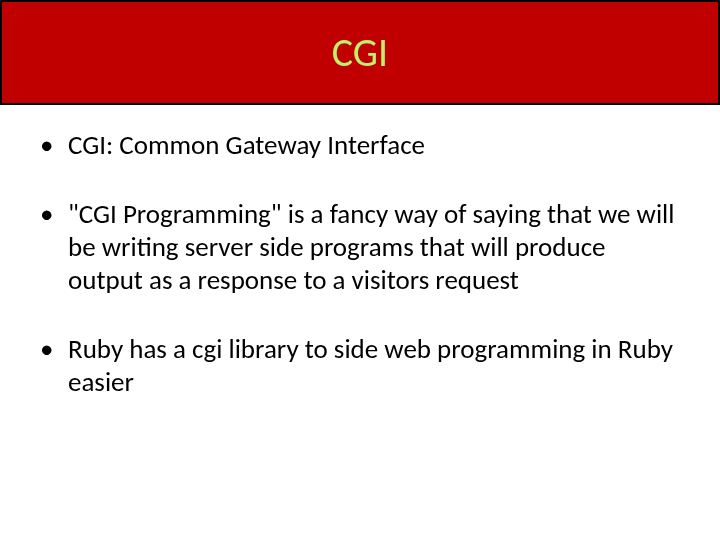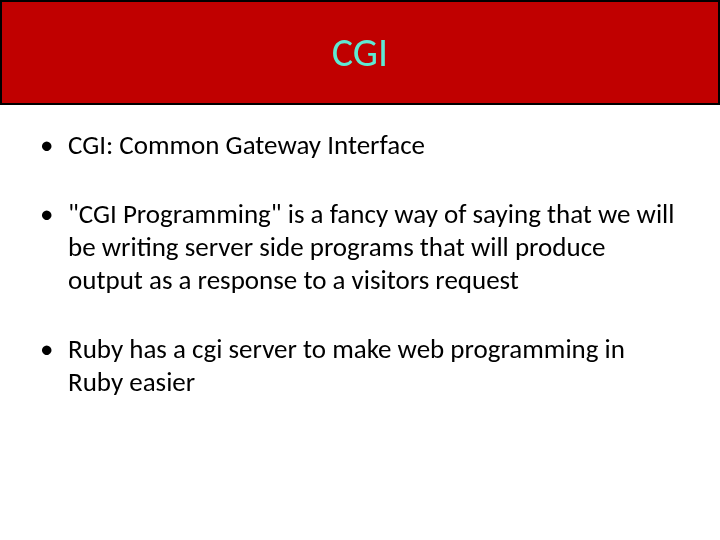--- a/index.html
+++ b/index.html
@@ -13,21 +13,21 @@
   .title-bar {
     width: 100%;
     height: 105px;
     background: #c00000;
     border: 2px solid #000000;
     display: flex;
     align-items: center;
     justify-content: center;
   }
   .title-text {
-    color: #5eead4;
+    color: #bef264;
     font-size: 40px;
     font-weight: 400;
   }
   .content {
     padding: 24px 40px 0 40px;
   }
   .bullet-item {
     display: flex;
     align-items: flex-start;
     margin-bottom: 36px;
@@ -56,15 +56,15 @@
   <div class="bullet-item">
     <div class="bullet-marker">•</div>
     <div class="bullet-text">CGI: Common Gateway Interface</div>
   </div>
   <div class="bullet-item">
     <div class="bullet-marker">•</div>
     <div class="bullet-text">"CGI Programming" is a fancy way of saying that we will be writing server side programs that will produce output as a response to a visitors request</div>
   </div>
   <div class="bullet-item">
     <div class="bullet-marker">•</div>
-    <div class="bullet-text">Ruby has a cgi server to make web programming in Ruby easier</div>
+    <div class="bullet-text">Ruby has a cgi library to side web programming in Ruby easier</div>
   </div>
 </div>
 
 </body></html>

